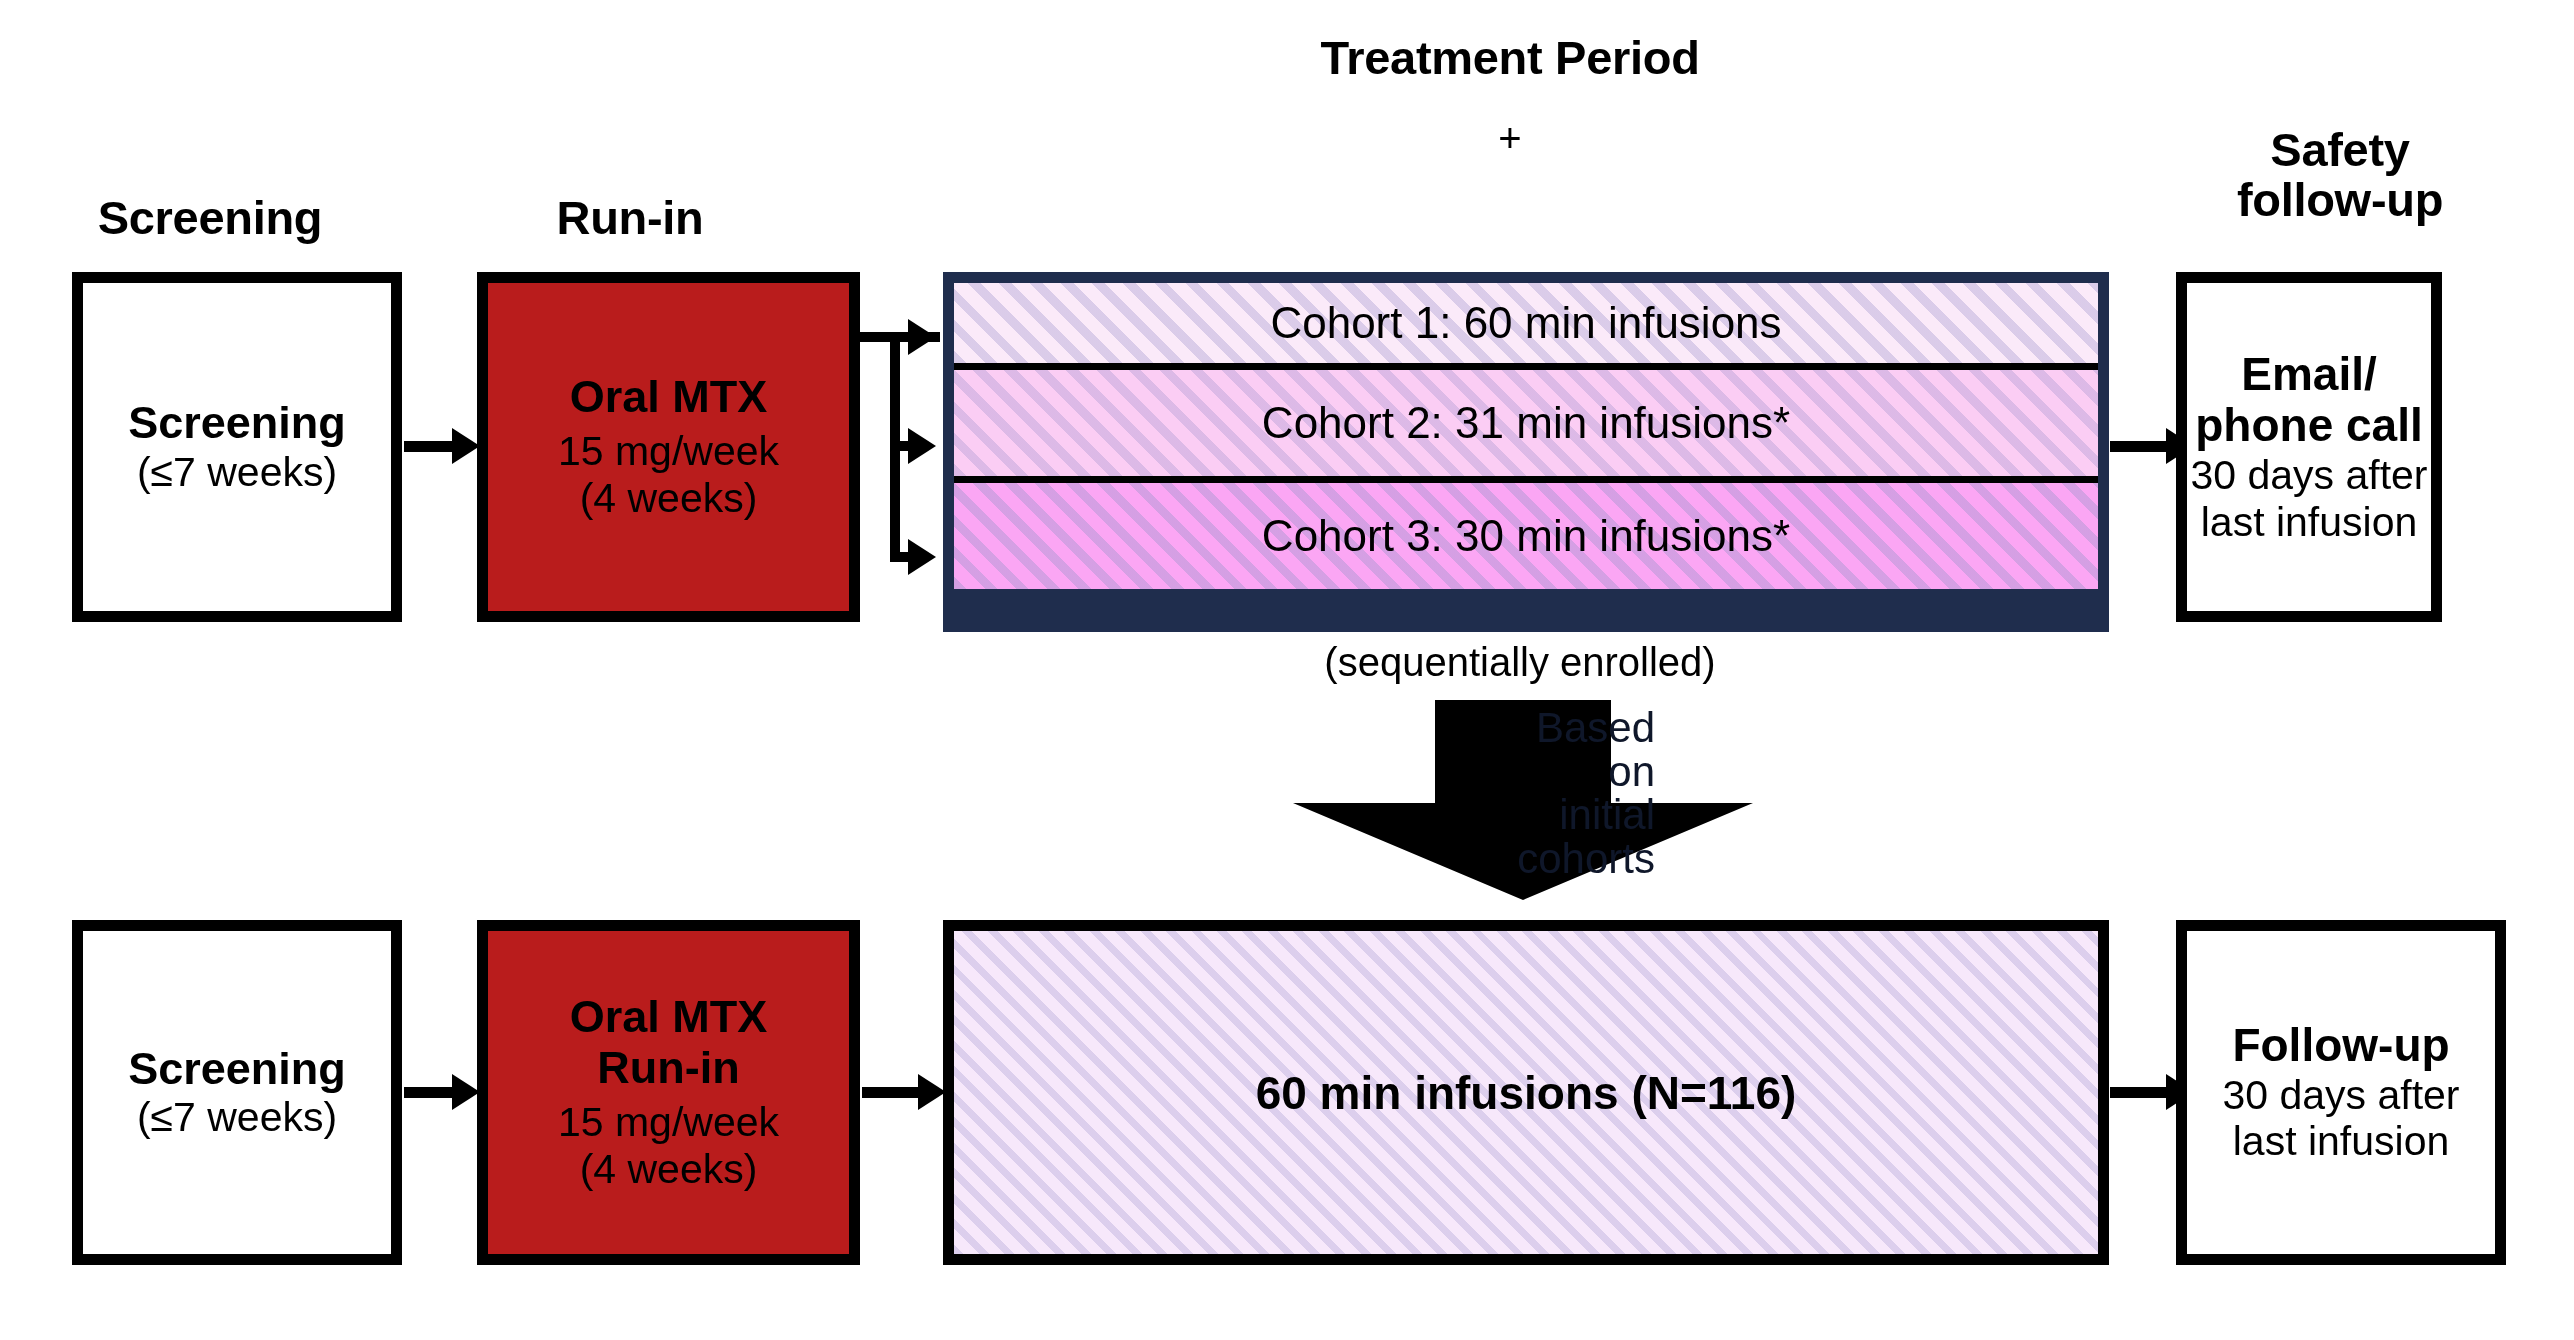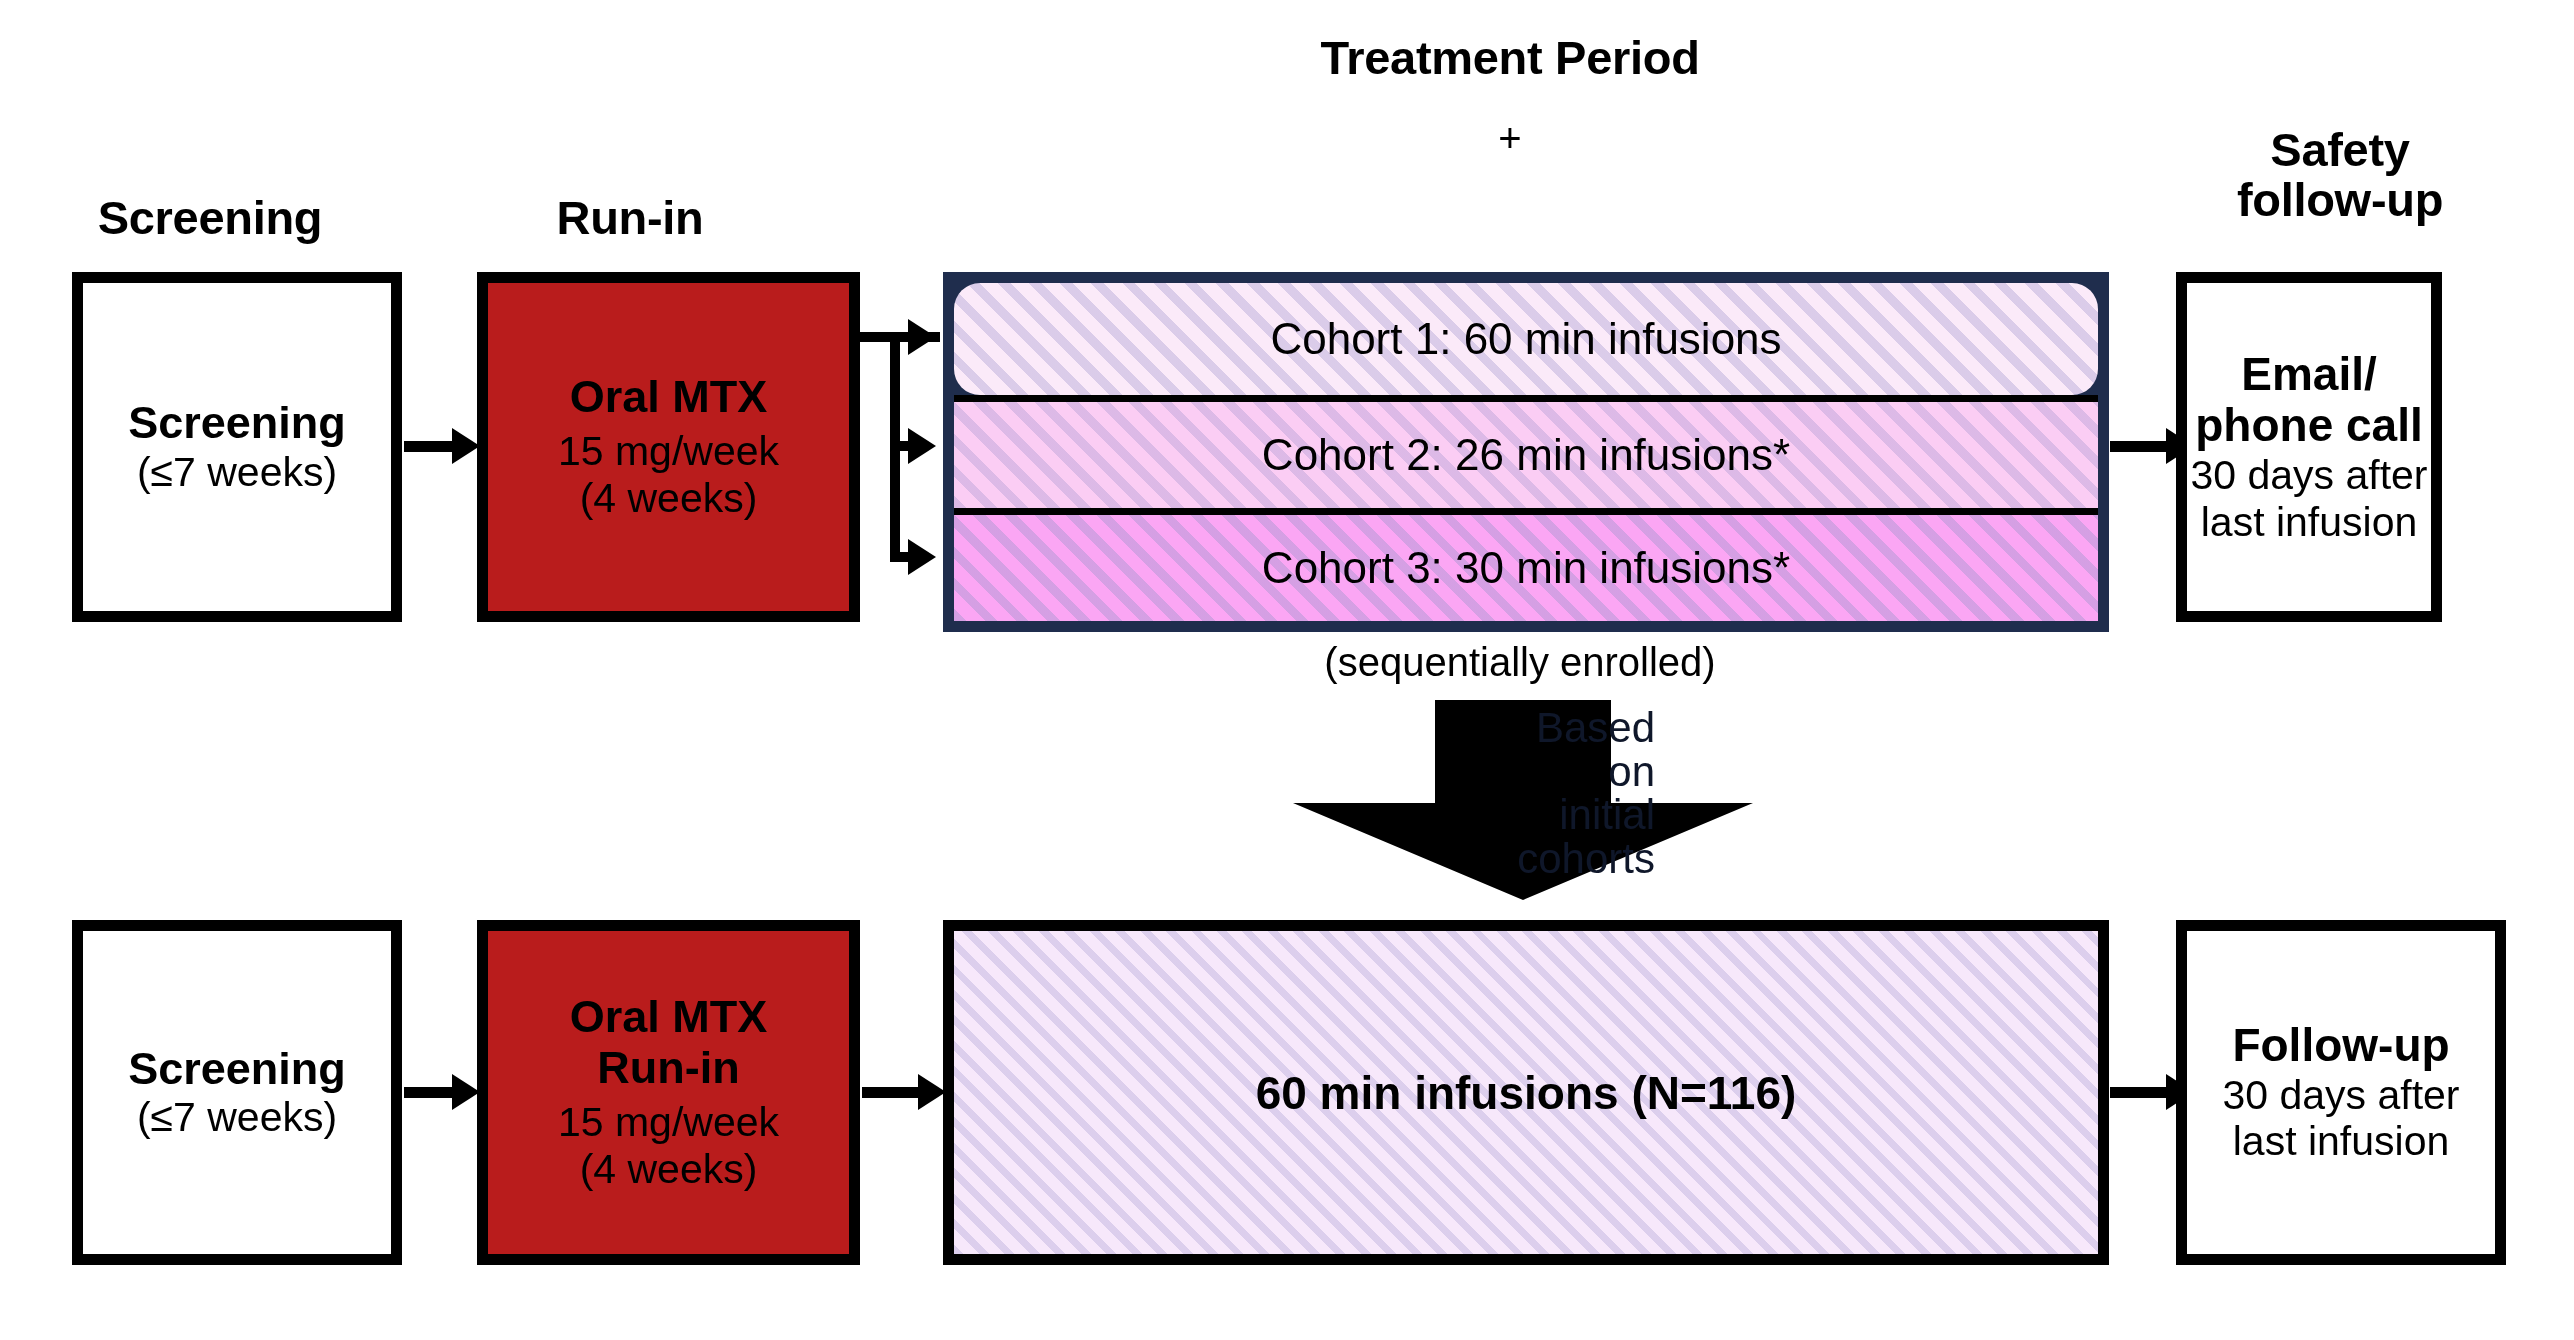--- a/index.html
+++ b/index.html
@@ -167,25 +167,25 @@
     <div class="t-reg">15 mg/week</div>
     <div class="t-reg">(4 weeks)</div>
   </div>
 
   <div>
     <div class="arrow-line" style="left:404px; top:441px; width:50px; height:11px;"></div>
     <div class="arrow-head" style="left:452px; top:428px;"></div>
   </div>
 
   <div id="treatment-block" style="left:943px; top:272px; width:1166px; height:360px;">
-    <div class="cohort-row hatch1" style="height:112px;border-radius:26px;">
+    <div class="cohort-row hatch1" style="height:80px;">
       <span>Cohort 1: 60 min infusions</span>
     </div>
     <div class="cohort-row hatch2" style="height:113px;">
-      <span>Cohort 2: 26 min infusions*</span>
+      <span>Cohort 2: 31 min infusions*</span>
     </div>
     <div class="cohort-row hatch3" style="height:113px;">
       <span>Cohort 3: 30 min infusions*</span>
     </div>
   </div>
 
   <div>
 
     <div class="arrow-line" style="left:860px; top:332px; width:80px; height:10px;"></div>
 

